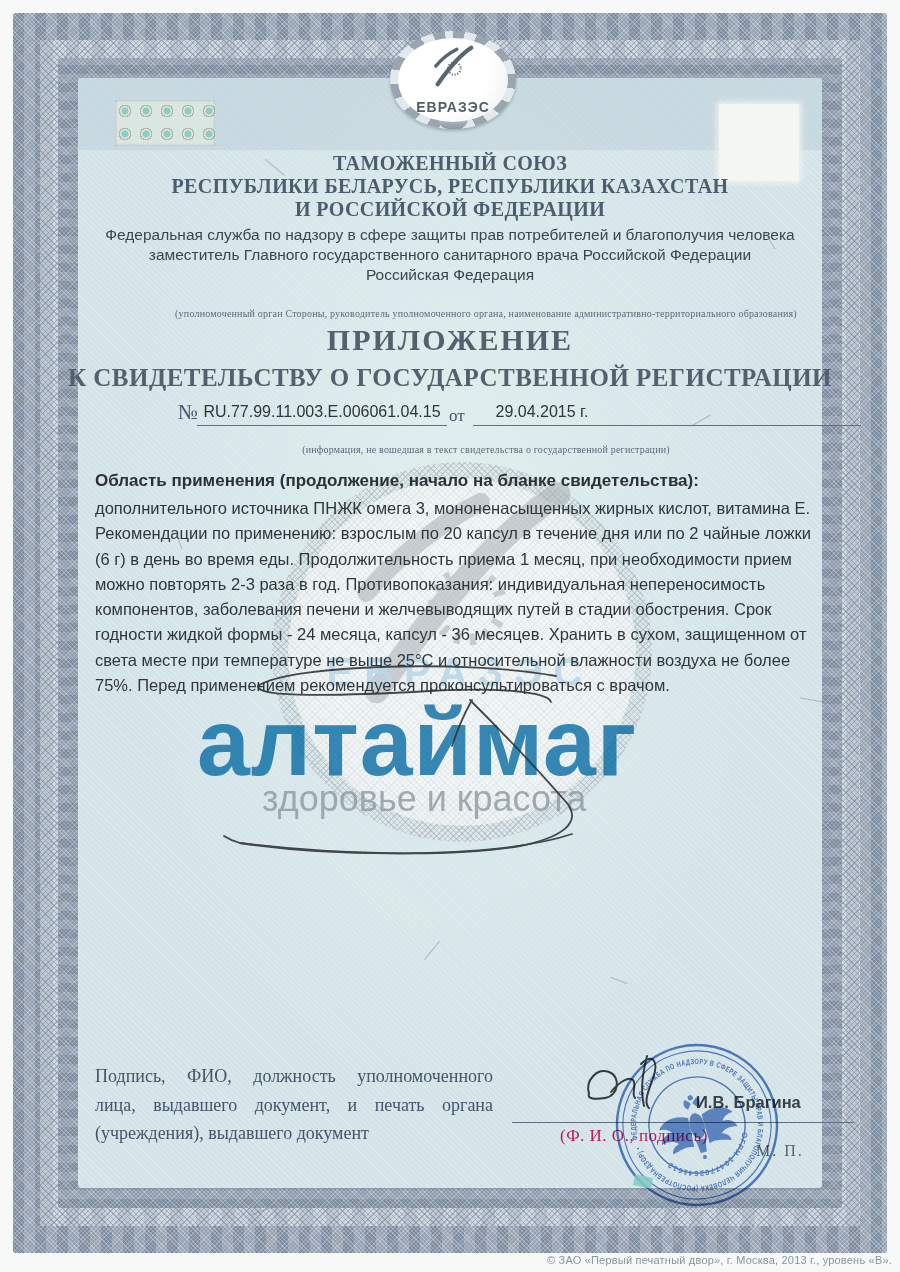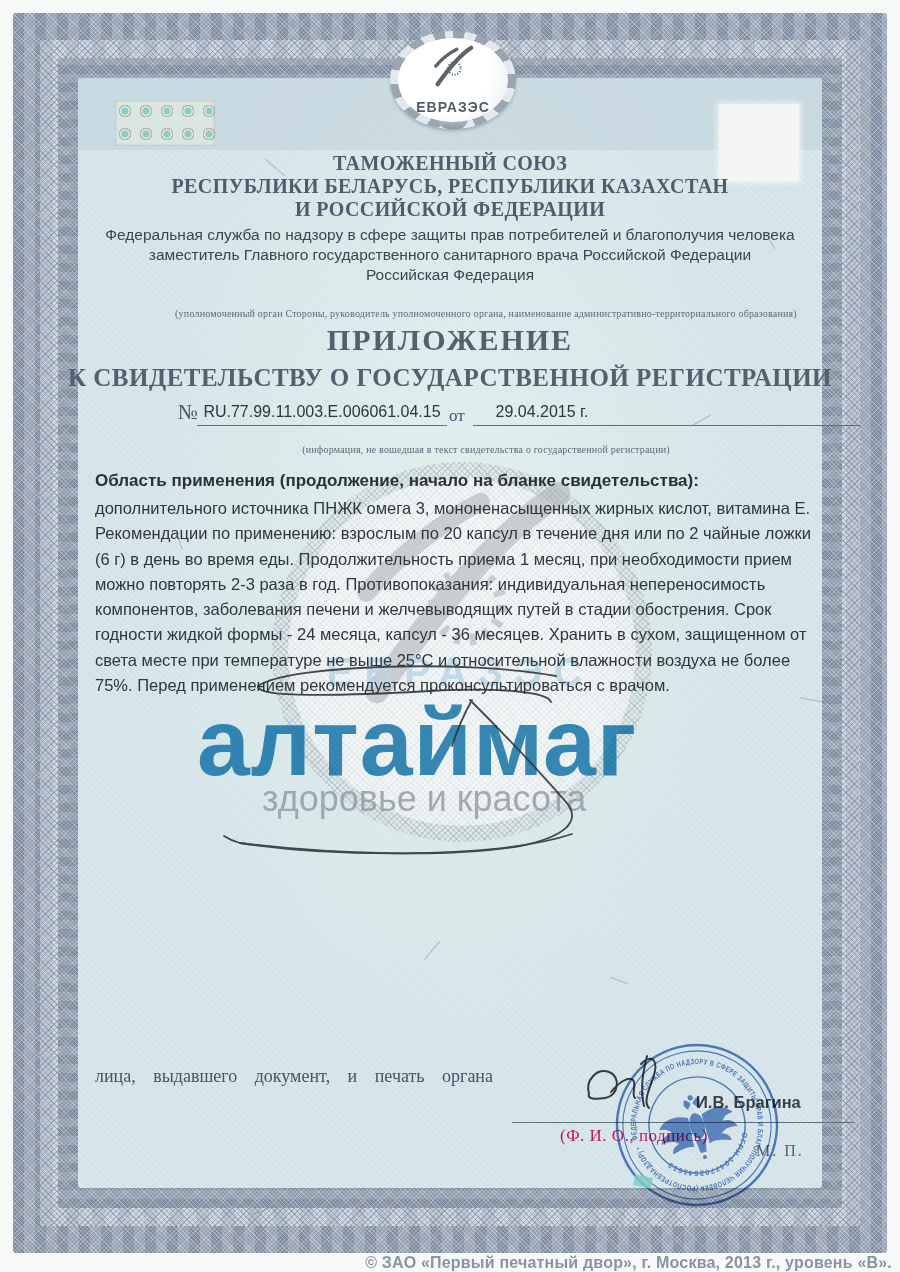--- a/index.html
+++ b/index.html
@@ -88,22 +88,22 @@
   
   .caption{left:95px;top:1062px;width:398px;font-size:18px;line-height:28.5px;color:#44546a;}
   .just{text-align:justify;text-align-last:justify;}
   .sig-line{left:512px;top:1121px;width:342px;}
   .fio-note{left:560px;top:1126px;font-size:17px;color:#be185d;letter-spacing:.5px;text-align:center;}
   .sig-name{left:696px;top:1093px;font-family:"Liberation Sans",sans-serif;font-weight:700;
     font-size:16.5px;color:#394046;}
   .seal-mark{left:756px;top:1142px;font-size:16px;color:#56636f;letter-spacing:2px;}
   .stamp{left:612px;top:1040px;width:170px;height:170px;transform:rotate(-14deg);opacity:.93;
     mix-blend-mode:multiply;}
-  .copyright{right:8px;top:1254px;font-family:"Liberation Sans",sans-serif;font-weight:700;
-    font-size:16px;color:#8994a2;letter-spacing:.2px;}
+  .copyright{right:8px;top:1254px;font-family:"Liberation Sans",sans-serif;font-weight:400;
+    font-size:11px;color:#8994a2;letter-spacing:.2px;}
   
   .fiber{position:absolute;height:1px;background:rgba(110,132,146,.45);border-radius:1px;}
   .fiber.red{background:rgba(190,120,130,.4);}
   svg{display:block;}
 </style>
 </head>
 <body>
 
 <svg width="0" height="0" style="position:absolute">
   <defs>
@@ -168,21 +168,23 @@
 <svg class="abs" style="left:200px;top:650px" width="420" height="215">
   <g fill="none" stroke="#2c3136" stroke-width="1.8" stroke-linecap="round" opacity=".88">
     <path d="M356,26 C270,10 90,14 58,36 C56,48 140,46 230,41 C300,37 348,42 351,52"></path>
     <path d="M270,50 C300,80 340,122 366,152 C384,173 360,188 320,196 C250,208 130,204 40,193"></path>
     <path d="M24,186 C30,190 36,192 40,193 C140,208 300,208 372,184"></path>
     <path d="M252,96 C258,78 264,64 272,50"></path>
   </g>
 </svg>
 
 <div class="abs caption">
+  <div class="just">Подпись, ФИО, должность уполномоченного</div>
   <div class="just">лица, выдавшего документ, и печать органа</div>
+  <div>(учреждения), выдавшего документ</div>
 </div>
 
 <div class="abs u-line sig-line"></div>
 <div class="abs fio-note">(Ф. И. О., подпись)</div>
 <div class="abs sig-name">И.В. Брагина</div>
 <div class="abs seal-mark">М. П.</div>
 
 <svg class="abs" style="left:575px;top:1048px" width="100" height="70">
   <g fill="none" stroke="#23282c" stroke-width="2" stroke-linecap="round" opacity=".9">
     <path d="M14,46 C10,32 22,20 34,24 C46,28 44,48 30,50 C18,52 12,50 14,46"></path>

